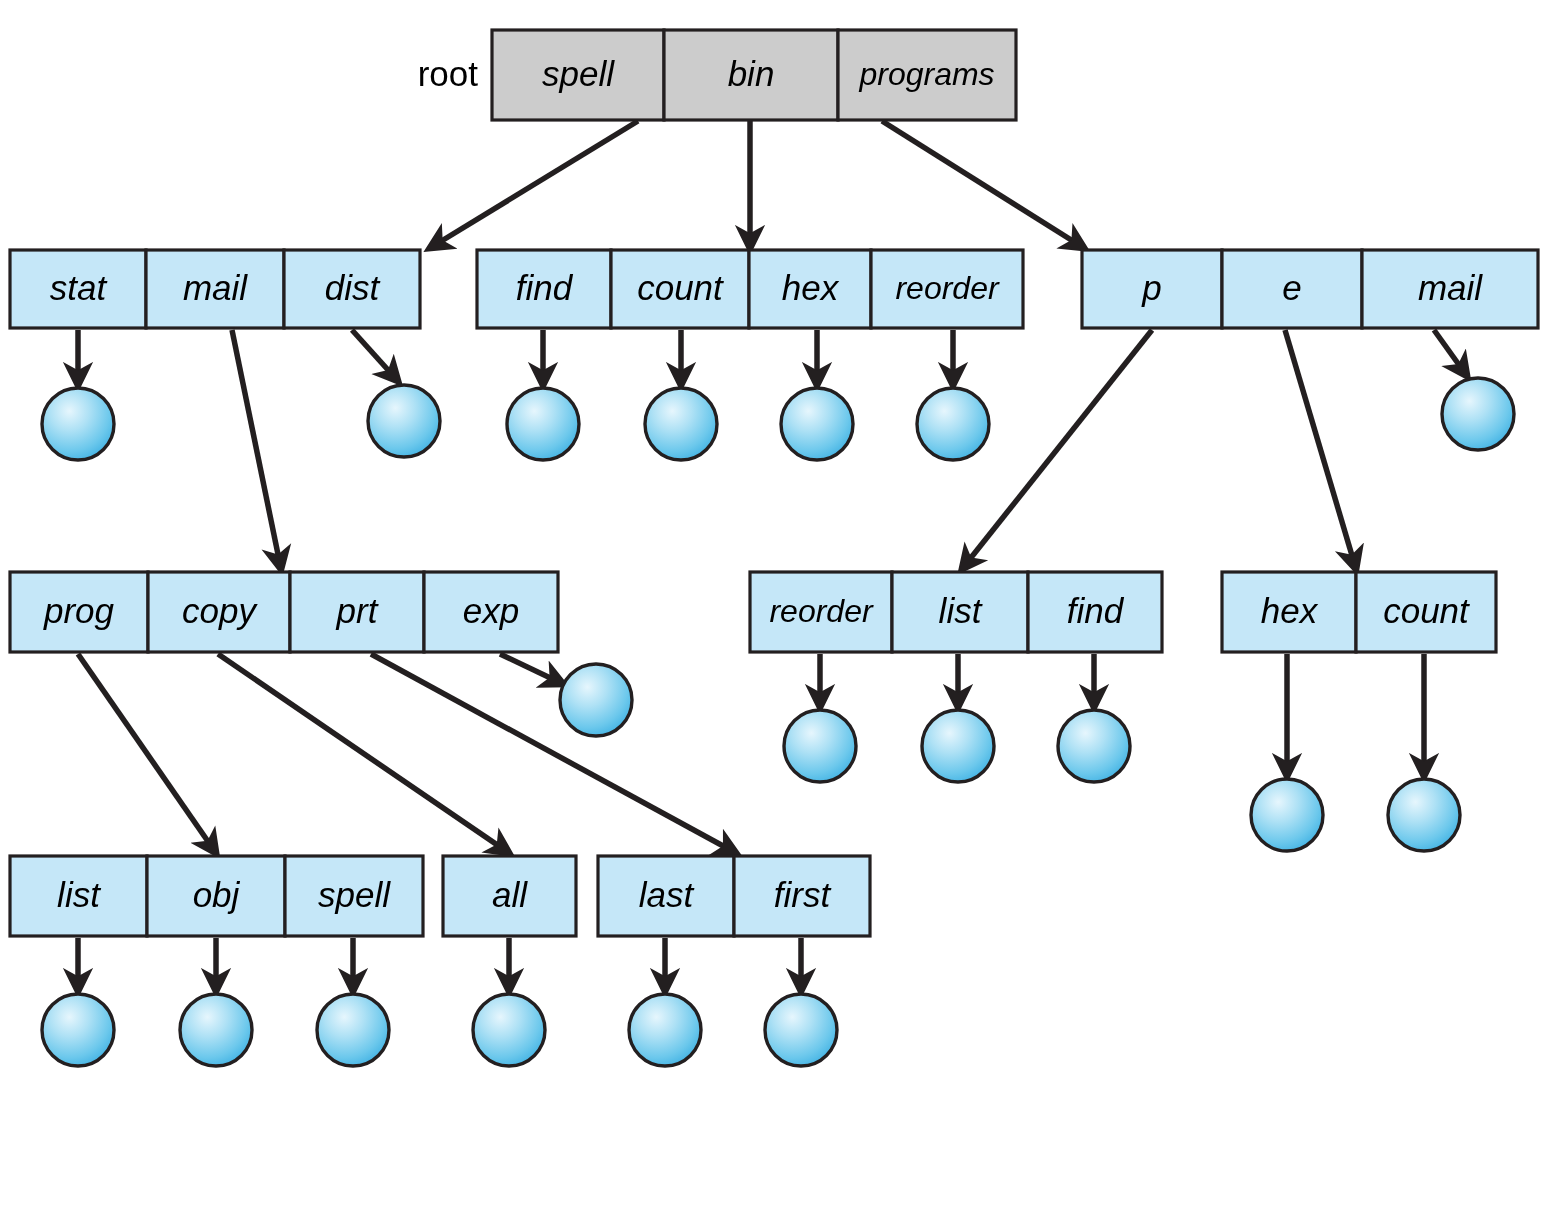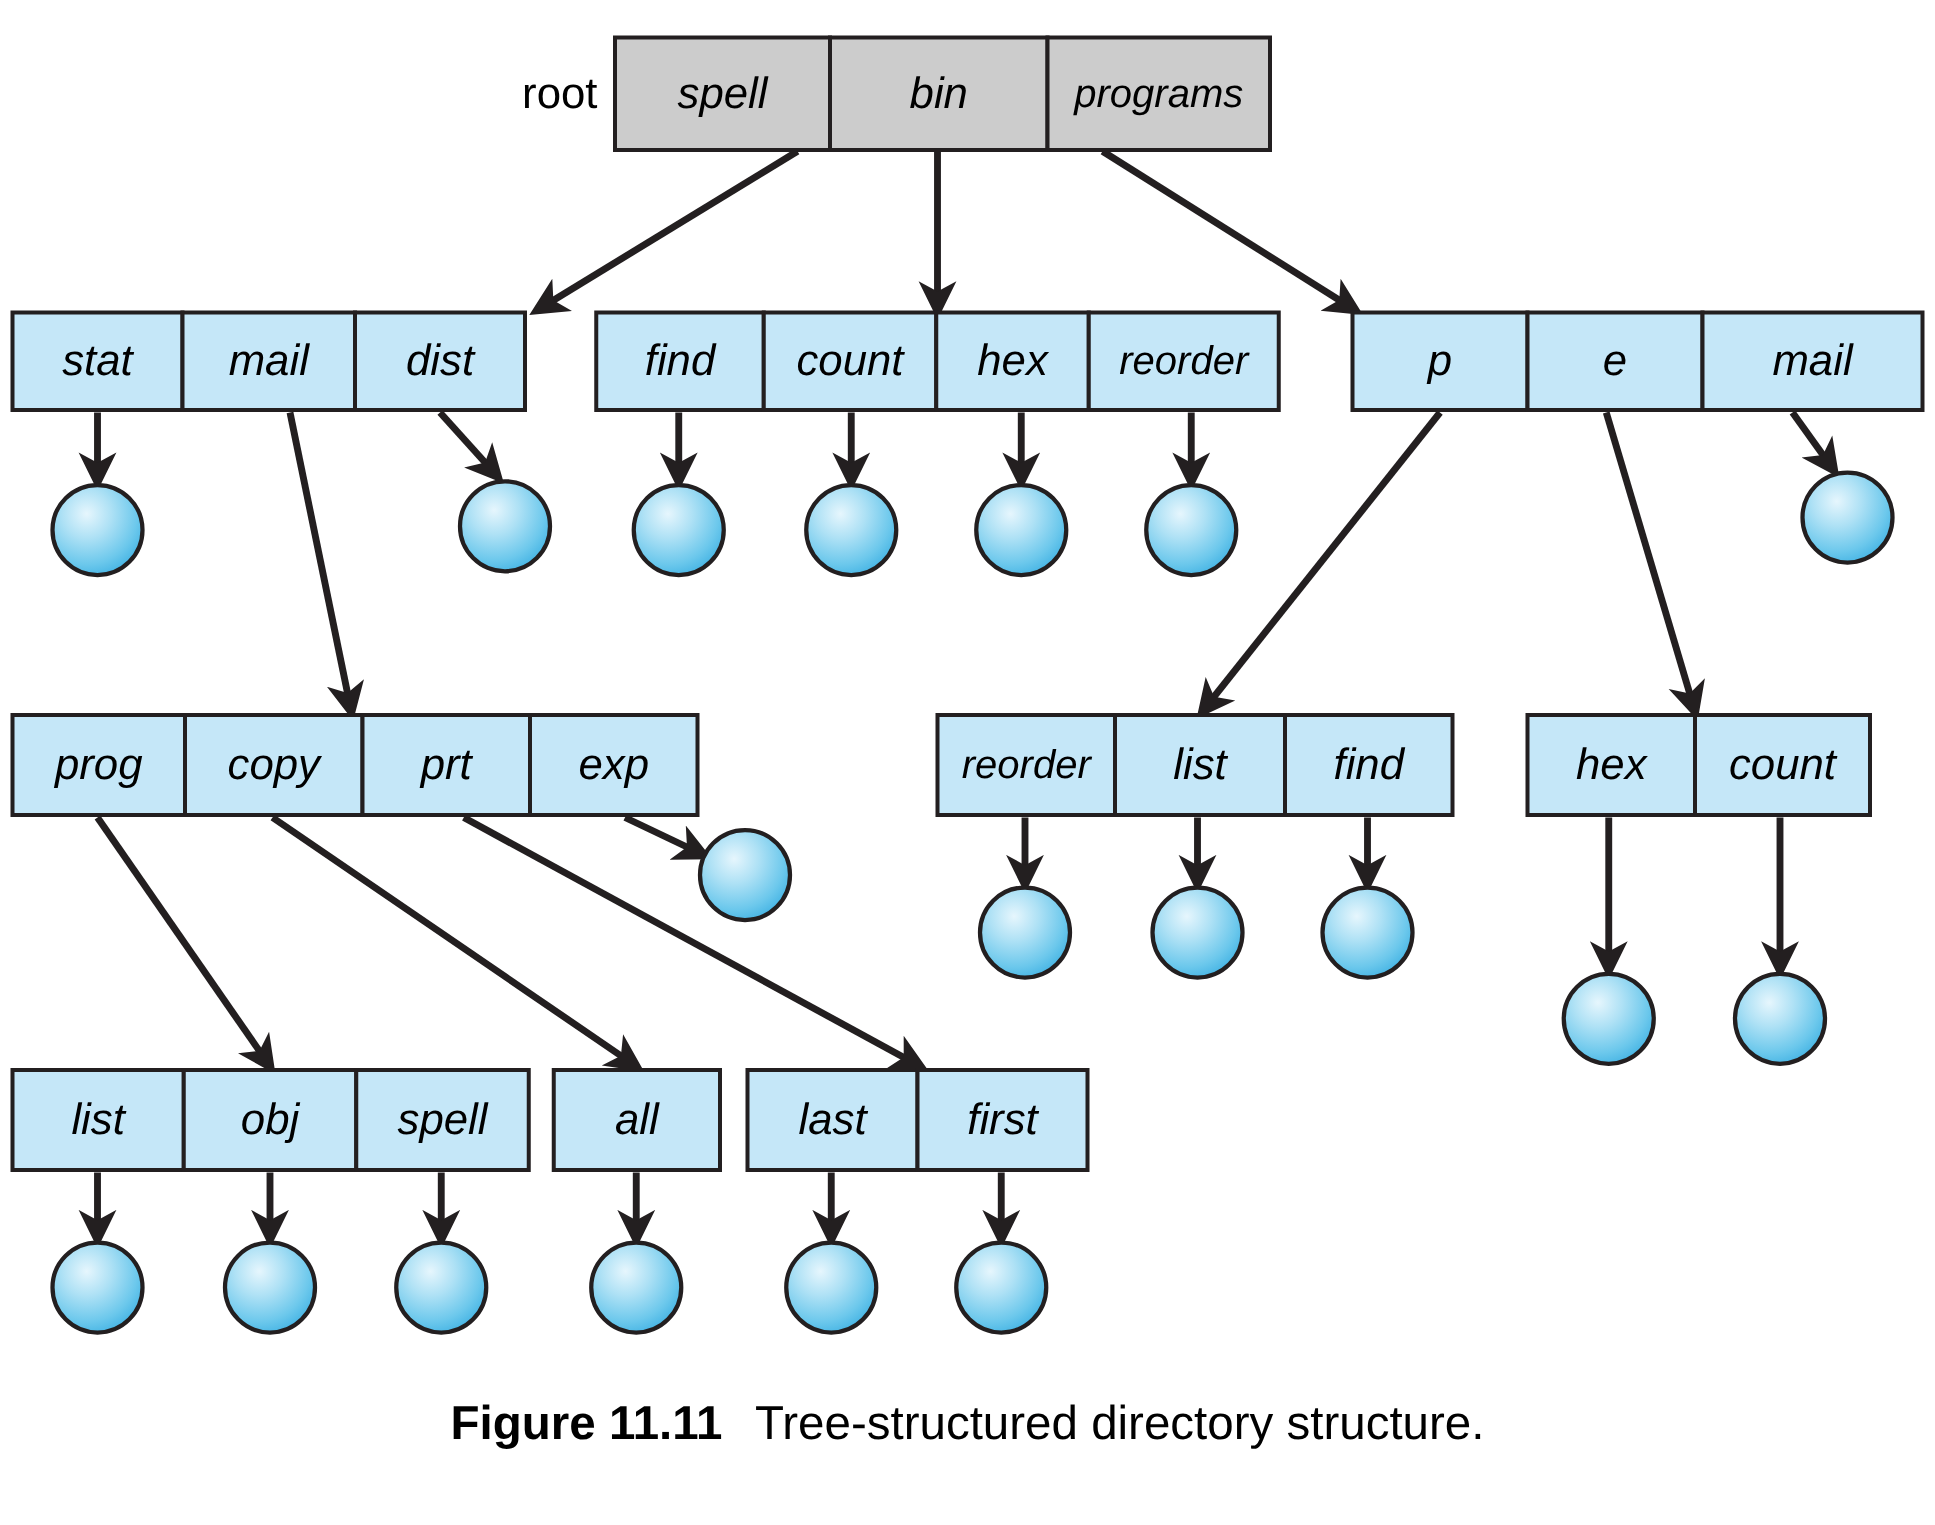--- a/index.html
+++ b/index.html
@@ -235,17 +235,14 @@
         <circle cx="353" cy="1030" r="36" class="file-node" fill="url(#fileGrad)"></circle>
         <circle cx="509" cy="1030" r="36" class="file-node" fill="url(#fileGrad)"></circle>
         <circle cx="665" cy="1030" r="36" class="file-node" fill="url(#fileGrad)"></circle>
         <circle cx="801" cy="1030" r="36" class="file-node" fill="url(#fileGrad)"></circle>
       </g>
     <g id="roottag-layer">
       <text class="root-tag" id="root-tag-text" x="478" y="77">root</text>
     </g>
   </svg>
 
-  <div class="caption">
-    <span class="cap-label">Figure 11.11</span><span class="cap-text">Tree-structured directory structure.</span>
-  </div>
 
 </div>
 
 </body></html>

